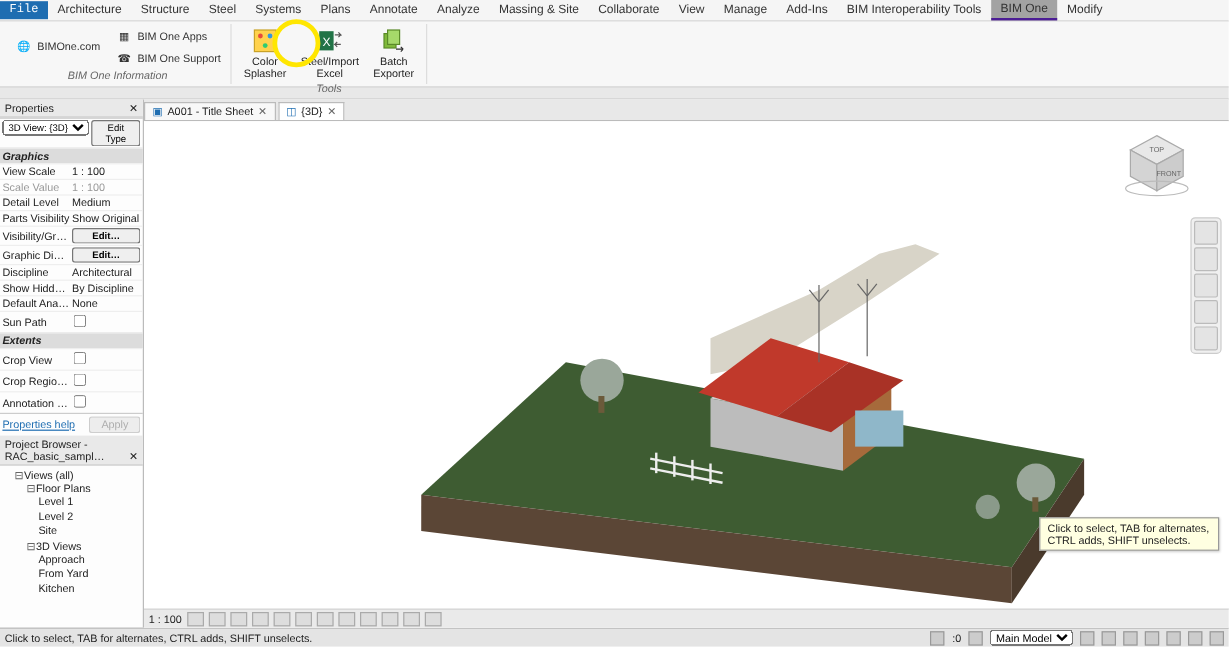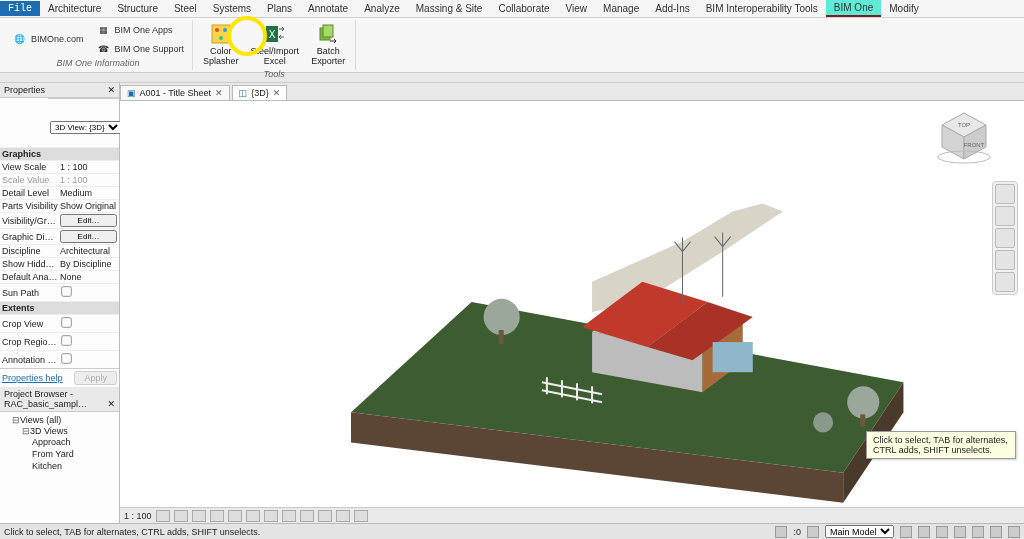--- a/index.html
+++ b/index.html
@@ -3,21 +3,21 @@
 <meta charset="utf-8">
 <style>
   * { box-sizing: border-box; margin: 0; padding: 0; font-family: "Segoe UI", Tahoma, sans-serif; }
   html, body { width: 1024px; height: 539px; overflow: hidden; background: #fff; }
   body { display: flex; flex-direction: column; font-size: 10px; color: #222; }
 
   
   .ribbon-tabs { height: 18px; background: #f5f5f5; display: flex; align-items: center; border-bottom: 1px solid #d0d0d0; }
   .ribbon-tab { padding: 2px 8px; font-size: 10px; color: #333; cursor: pointer; }
   .ribbon-tab.file { background: #1e6db1; color: #fff; font-family: Liberation Mono, monospace; }
-  .ribbon-tab.active { background: #5eead4; border-bottom: 2px solid #7f1d1d; }
+  .ribbon-tab.active { background: #a3a3a3; border-bottom: 2px solid #4c1d95; }
 
   
   .ribbon-panel { height: 55px; background: #f7f7f7; border-bottom: 1px solid #ccc; display: flex; align-items: flex-end; padding: 2px 4px; position: relative; }
   .panel-group { display: flex; flex-direction: column; align-items: center; padding: 0 6px; border-right: 1px solid #ddd; height: 100%; justify-content: space-between; }
   .panel-group .group-body { display: flex; gap: 4px; flex: 1; align-items: center; }
   .panel-group .group-label { font-size: 9px; color: #666; padding-bottom: 2px; font-style: italic; }
   .small-btn { display: flex; flex-direction: column; align-items: center; gap: 1px; padding: 2px 4px; cursor: pointer; }
   .small-btn .lbl { font-size: 9px; text-align: center; line-height: 1.1; }
   .link-btn { font-size: 9px; color: #333; display: flex; align-items: center; gap: 3px; padding: 1px 2px; cursor: pointer; }
   .ico16 { width: 16px; height: 16px; display: inline-flex; align-items: center; justify-content: center; }
@@ -36,24 +36,24 @@
   .left-col { width: 120px; display: flex; flex-direction: column; border-right: 1px solid #bbb; background: #fdfdfd; }
 
   .panel-title { background: #e9e9e9; padding: 2px 4px; font-size: 9px; display: flex; justify-content: space-between; align-items: flex-end; border-bottom: 1px solid #ccc; }
   .panel-title .x { cursor: pointer; }
 
   .prop-body { flex: 0 0 auto; }
   .prop-top { display: flex; align-items: center; padding: 4px; gap: 6px; }
   .prop-icon { width: 24px; height: 24px; background: #e0e0e0; border: 1px solid #aaa; display: flex; align-items: center; justify-content: center; }
   .prop-select { flex: 1; font-size: 9px; }
   .prop-row { display: flex; align-items: center; border-top: 1px solid #eee; padding: 1px 2px; font-size: 9px; }
-  .prop-row.header { background: #dcdcdc; font-weight: bold; }
+  .prop-row.header { background: #dcdcdc; font-weight: bold; font-style: italic; }
   .prop-row .k { flex: 0 0 56px; overflow: hidden; white-space: nowrap; text-overflow: ellipsis; }
   .prop-row .v { flex: 1; overflow: hidden; white-space: nowrap; text-overflow: ellipsis; padding-left: 2px; }
-  .prop-row .v button { font-size: 8px; width: 100%; }
+  .prop-row .v button { font-size: 8px; width: 100%; font-weight: bold; }
   .prop-row .v input[type=checkbox] { transform: scale(0.8); }
   .prop-footer { display: flex; justify-content: space-between; align-items: center; padding: 2px; border-top: 1px solid #ccc; }
   .prop-footer a { font-size: 9px; color: #1e6db1; }
   .prop-footer button { font-size: 9px; padding: 0 8px; }
 
   .browser-body { flex: 1; overflow: auto; font-size: 9px; padding: 2px; }
   .tree ul { list-style: none; padding-left: 10px; }
   .tree li { white-space: nowrap; padding: 1px 0; cursor: pointer; }
   .tree .collapser { display: inline-block; width: 8px; color: #666; }
 
@@ -76,21 +76,21 @@
 
   .view-control-bar { height: 16px; background: #eaeaea; border-top: 1px solid #ccc; display: flex; align-items: center; padding: 0 4px; gap: 4px; font-size: 9px; }
   .view-control-bar .vc { width: 14px; height: 12px; background: #ddd; border: 1px solid #aaa; cursor: pointer; }
 
   
   .status-bar { height: 16px; background: #e4e4e4; border-top: 1px solid #bbb; display: flex; align-items: center; font-size: 9px; padding: 0 4px; gap: 6px; }
   .status-bar .spacer { flex: 1; }
   .status-bar .sb-ico { width: 12px; height: 12px; background: #ccc; border: 1px solid #999; cursor: pointer; }
   .status-bar select { font-size: 9px; height: 13px; }
 
-  .edit-type-row { display:flex; align-items:flex-end; padding:13px 2px; border-top:1px solid #ccc; gap:2px;margin-left:48px;}
+  .edit-type-row { display:flex; align-items:flex-start; padding:1px 2px; border-top:1px solid #ccc; gap:2px;}
   .edit-type-row select{ flex:1; font-size:8px; }
   .edit-type-row button{ font-size:8px; padding:0 2px;}
 </style>
 </head>
 <body>
 
 <div class="ribbon-tabs">
   <div class="ribbon-tab file">File</div>
   <div class="ribbon-tab">Architecture</div>
   <div class="ribbon-tab">Structure</div>
@@ -253,20 +253,25 @@
     </div>
 
     <div class="panel-title">
       <span>Project Browser - RAC_basic_sampl…</span>
       <span class="x">✕</span>
     </div>
     <div class="browser-body tree">
       <ul>
         <li><span class="collapser">⊟</span><span>Views (all)</span>
           <ul id="tree-root">
+              <li><span class="collapser">⊟</span>Floor Plans<ul>
+                  <li>Level 1</li>
+                  <li>Level 2</li>
+                  <li>Site</li>
+                </ul></li>
               <li><span class="collapser">⊟</span>3D Views<ul>
                   <li>Approach</li>
                   <li>From Yard</li>
                   <li>Kitchen</li>
                 </ul></li>
             </ul>
         </li>
       </ul>
     </div>
   </div>

